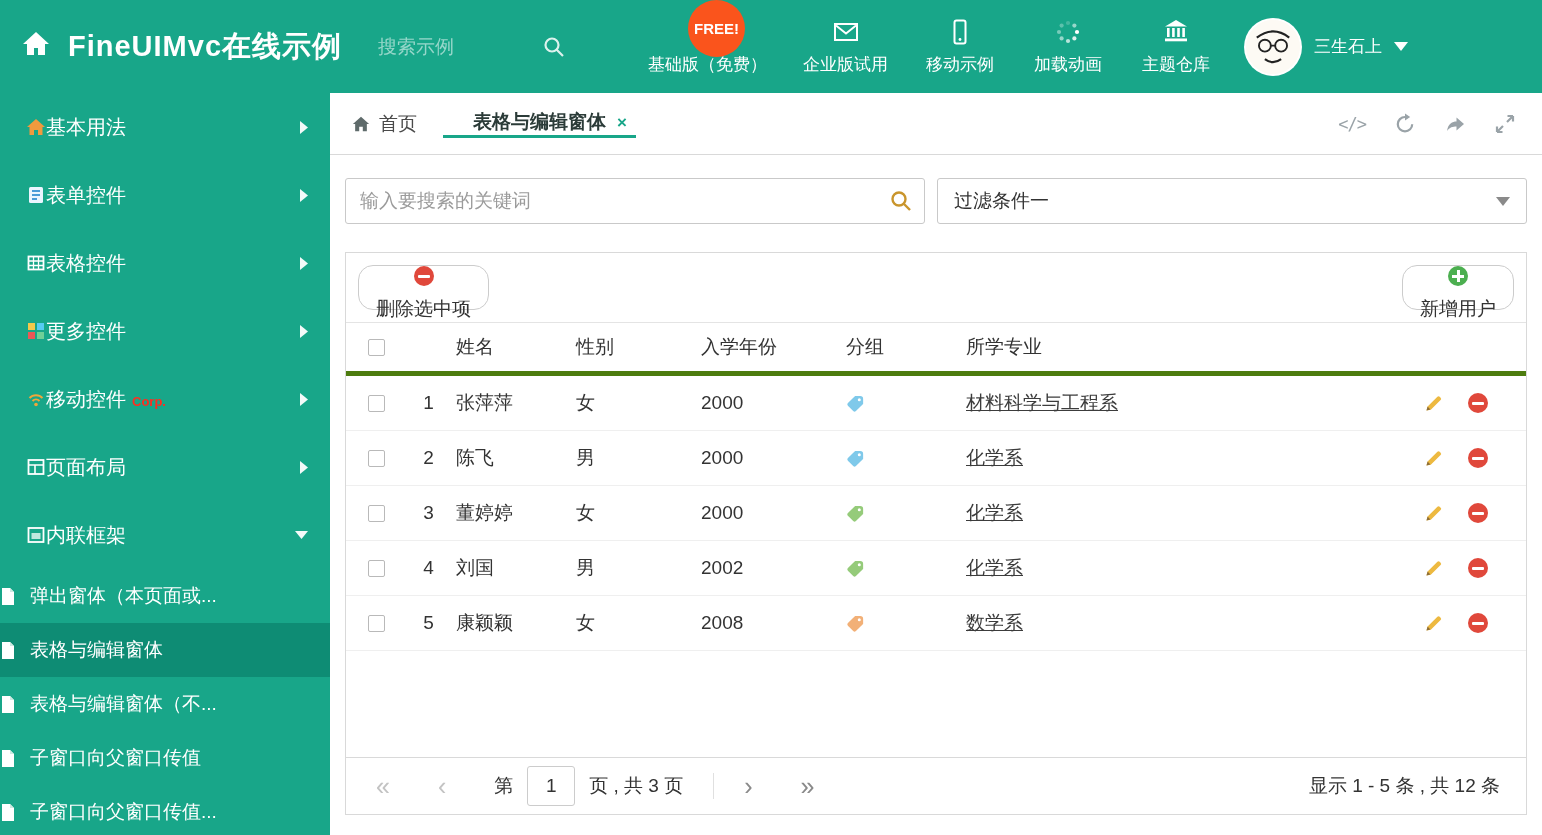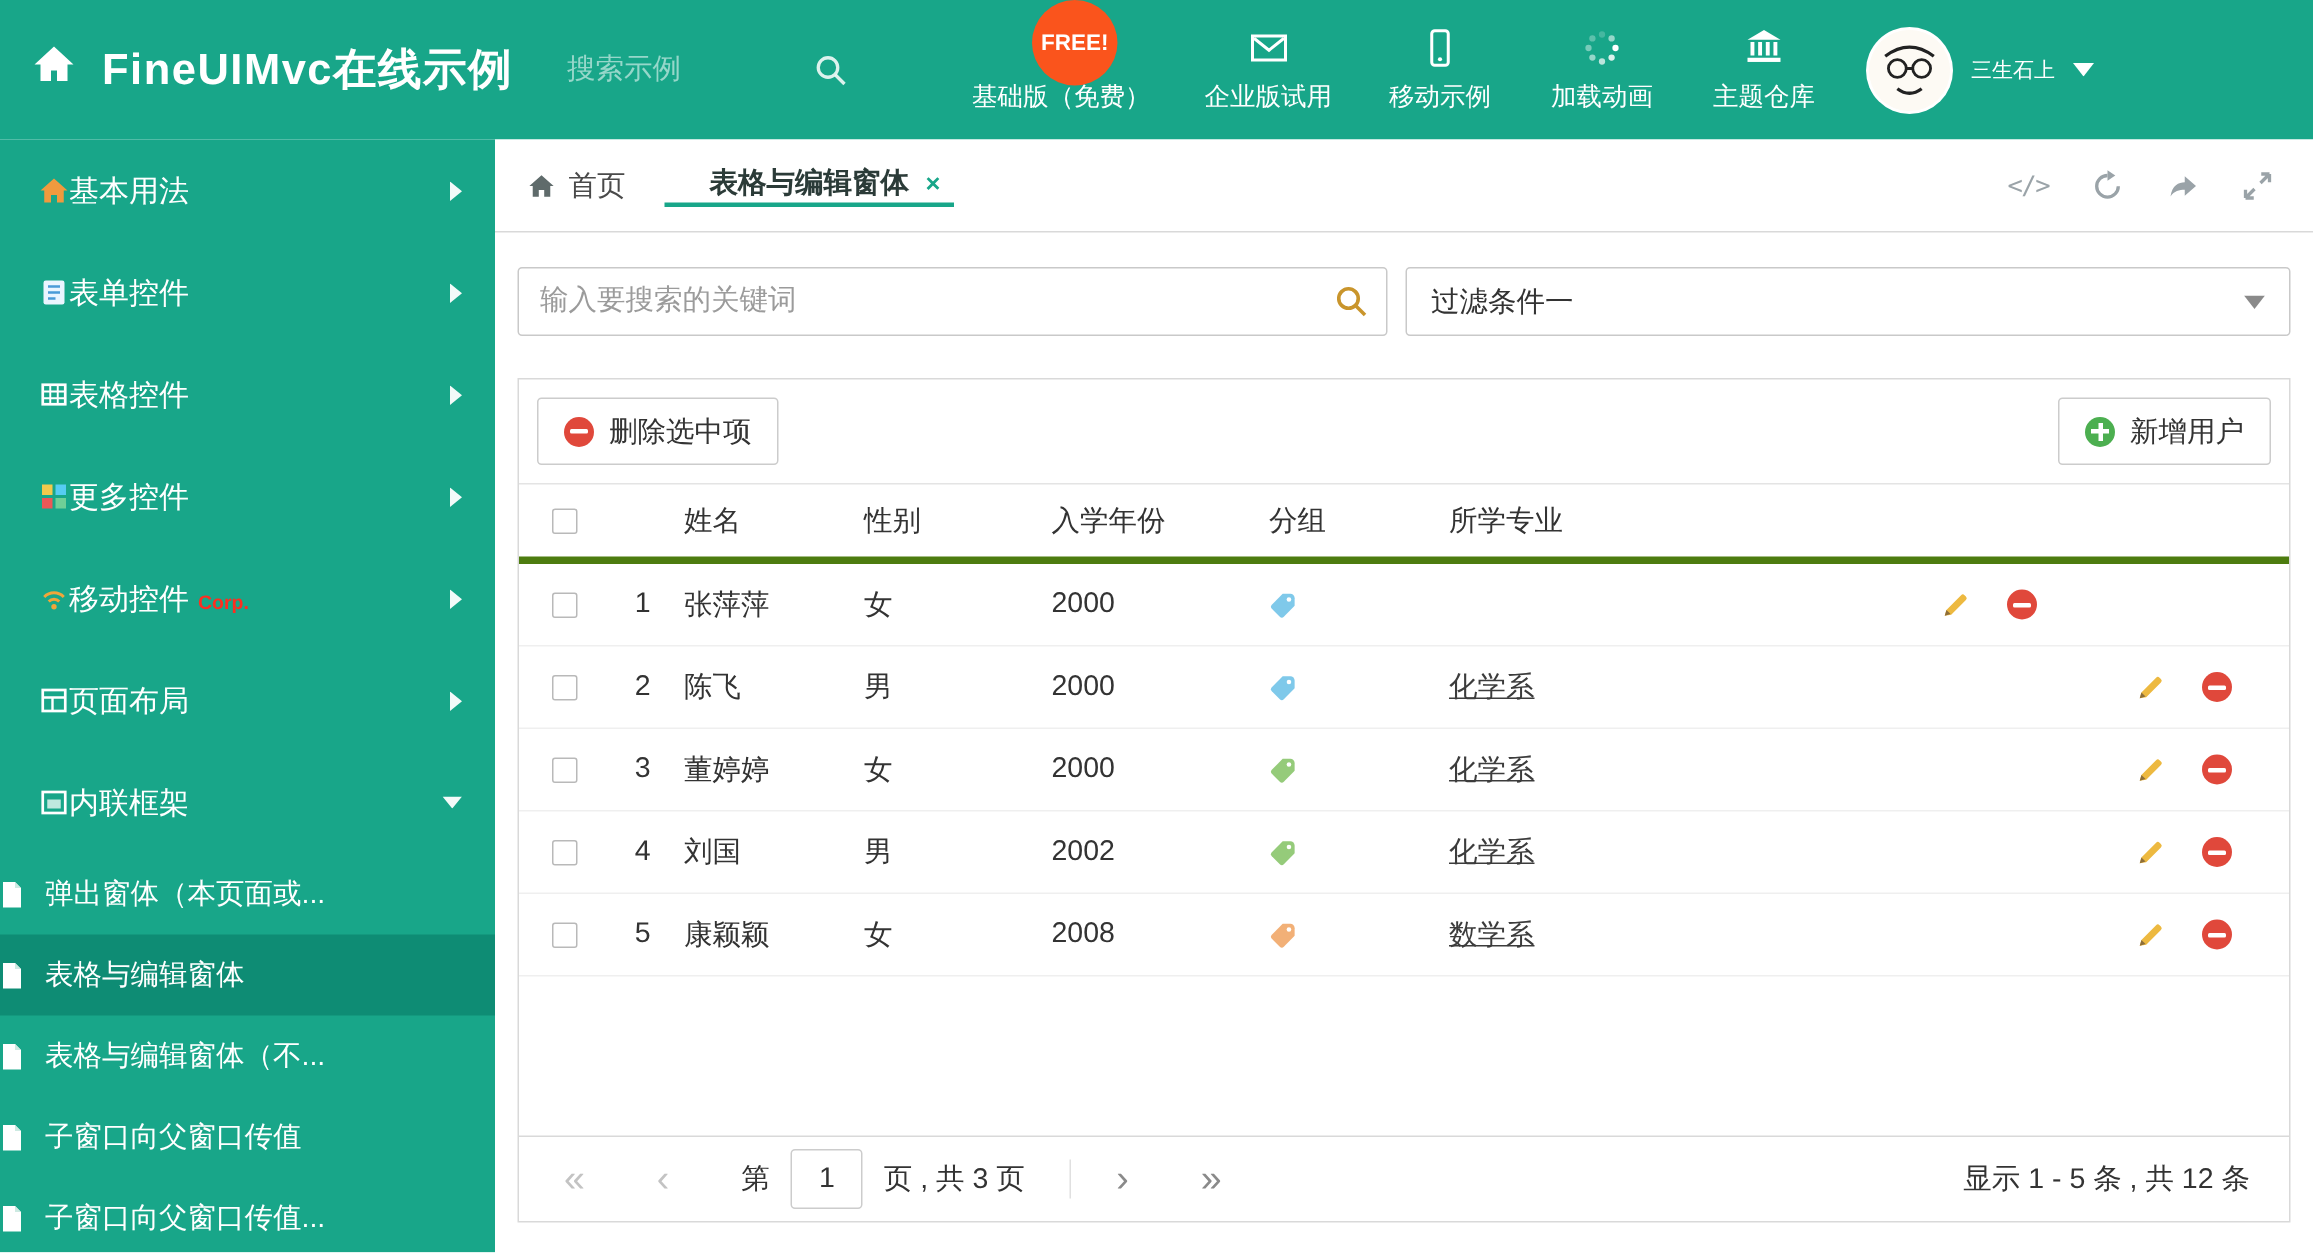--- a/index.html
+++ b/index.html
@@ -13,21 +13,21 @@
   .hsearch { display:flex; align-items:center; margin-left:34px; width:200px; flex:none; }
   .hsearch input { background:transparent; border:none; outline:none; color:#fff; font-size:19px; width:150px; }
   .hsearch input::placeholder { color:rgba(255,255,255,.55); }
   .hsearch .sicon { margin-left:16px; color:rgba(255,255,255,.85); display:flex; cursor:pointer; }
   .free-badge { position:absolute; left:688px; top:0; width:57px; height:57px; border-radius:50%; background:#fa541c; display:flex; align-items:center; justify-content:center; font-size:15px; font-weight:bold; color:#fff; z-index:3; }
   .hnav { display:flex; align-items:flex-start; gap:36px; margin-left:72px; }
   .hnav-item { display:flex; flex-direction:column; align-items:center; gap:7px; font-size:17px; cursor:pointer; min-width:72px; white-space:nowrap; }
   .hnav-item .nicon { height:28px; display:flex; align-items:flex-end; }
   .huser { display:flex; align-items:center; gap:12px; margin-left:32px; cursor:pointer; }
   .avatar { width:58px; height:58px; border-radius:50%; background:#fdfaf4; border:2px solid rgba(255,255,255,.95); overflow:hidden; flex:none; }
-  .huser-name { font-size:14px; white-space:nowrap; }
+  .huser-name { font-size:17px; white-space:nowrap; }
 
   
   .sidebar { position:absolute; top:93px; bottom:0; left:0; width:330px; background:#18a689; color:#fff; overflow:hidden; }
   .side-item { height:68px; display:flex; align-items:center; padding:0 22px 0 26px; font-size:20px; cursor:pointer; }
   .side-item .chev { margin-left:auto; display:flex; opacity:.95; }
   .side-label { display:flex; align-items:baseline; }
   .corp-badge { color:#ff2d20; font-size:13px; margin-left:6px; font-weight:bold; }
   .side-sub { height:54px; display:flex; align-items:center; gap:14px; font-size:19px; cursor:pointer; }
   .side-sub.active { background:#0e8c74; }
   .icon20 { width:20px; height:20px; flex:none; display:flex; }
@@ -46,21 +46,21 @@
   .filterrow { display:flex; gap:12px; margin:23px 15px 0 15px; }
   .kw-wrap { position:relative; width:580px; flex:none; }
   .kw-input { width:100%; height:46px; border:1px solid #c9c9c9; border-radius:3px; padding:0 46px 0 14px; font-size:19px; color:#333; outline:none; }
   .kw-input::placeholder { color:#9b9b9b; }
   .kw-icon { position:absolute; right:12px; top:11px; color:#c9952c; display:flex; cursor:pointer; }
   .filter-select { width:590px; height:46px; border:1px solid #c9c9c9; border-radius:3px; display:flex; align-items:center; padding:0 16px; font-size:19px; color:#333; cursor:pointer; background:#fff; }
   .filter-caret { margin-left:auto; display:flex; }
 
   .gridpanel { margin:28px 15px 0 15px; height:563px; border:1px solid #d9d9d9; display:flex; flex-direction:column; background:#fff; }
   .gridtoolbar { padding:12px; display:flex; align-items:center; }
-  .btn { display:flex; align-items:center; gap:10px; height:45px; padding:0 17px; border:1px solid #ccc; border-radius:3px; background:#fff; font-size:19px; color:#333; cursor:pointer; }
+  .btn { display:flex; align-items:center; gap:10px; height:45px; padding:0 17px; border:1px solid #ccc; border-radius:15px; background:#fff; font-size:19px; color:#333; cursor:pointer;flex-direction:column; }
   .btn-add { margin-left:auto; }
   .circle-minus { width:20px; height:20px; border-radius:50%; background:#e0483b; position:relative; flex:none; }
   .circle-minus::after { content:""; position:absolute; left:4px; right:4px; top:8.5px; height:3px; background:#fff; border-radius:1px; }
   .circle-plus { width:20px; height:20px; border-radius:50%; background:#4caf50; position:relative; flex:none; }
   .circle-plus::before { content:""; position:absolute; left:4px; right:4px; top:8.5px; height:3px; background:#fff; }
   .circle-plus::after { content:""; position:absolute; top:4px; bottom:4px; left:8.5px; width:3px; background:#fff; }
 
   .grid-head, .grid-row { display:grid; grid-template-columns:60px 45px 120px 125px 145px 120px 1fr 130px; align-items:center; }
   .grid-head { height:54px; border-top:1px solid #e4e4e4; border-bottom:5px solid #4d7c0f; font-size:19px; color:#333; }
   .grid-row { height:55px; border-bottom:1px solid #efefef; font-size:19px; color:#333; }
@@ -427,20 +427,21 @@
         <span class="cell-num">1</span>
         <span class="cell">张萍萍</span>
         <span class="cell">女</span>
         <span class="cell">2000</span>
         <span class="cell-tag">
             <svg width="19" height="19" viewBox="0 0 20 20">
               <path d="M9.6 2 H15 a3 3 0 0 1 3 3 v5.4 L10.4 18 a2 2 0 0 1 -2.8 0 L2 12.4 a2 2 0 0 1 0 -2.8 Z" fill="#7fc9ea"></path>
               <circle cx="14" cy="6" r="1.6" fill="#fff"></circle>
             </svg>
           </span>
+        <span class="cell"><span class="major-link">材料科学与工程系</span></span>
         <span class="cell-actions">
           <span>
               <svg width="20" height="20" viewBox="0 0 20 20">
                 <path d="M2.5 17.5 L3.6 13.6 13.4 3.8 a1.6 1.6 0 0 1 2.3 0 l0.9 0.9 a1.6 1.6 0 0 1 0 2.3 L6.8 16.8 Z" fill="#edb940"></path>
                 <path d="M2.5 17.5 l3.9 -1.1 -2.8 -2.8 Z" fill="#8d6e3a"></path>
               </svg>
             </span>
           <span class="circle-minus"></span>
         </span>
       </div>

